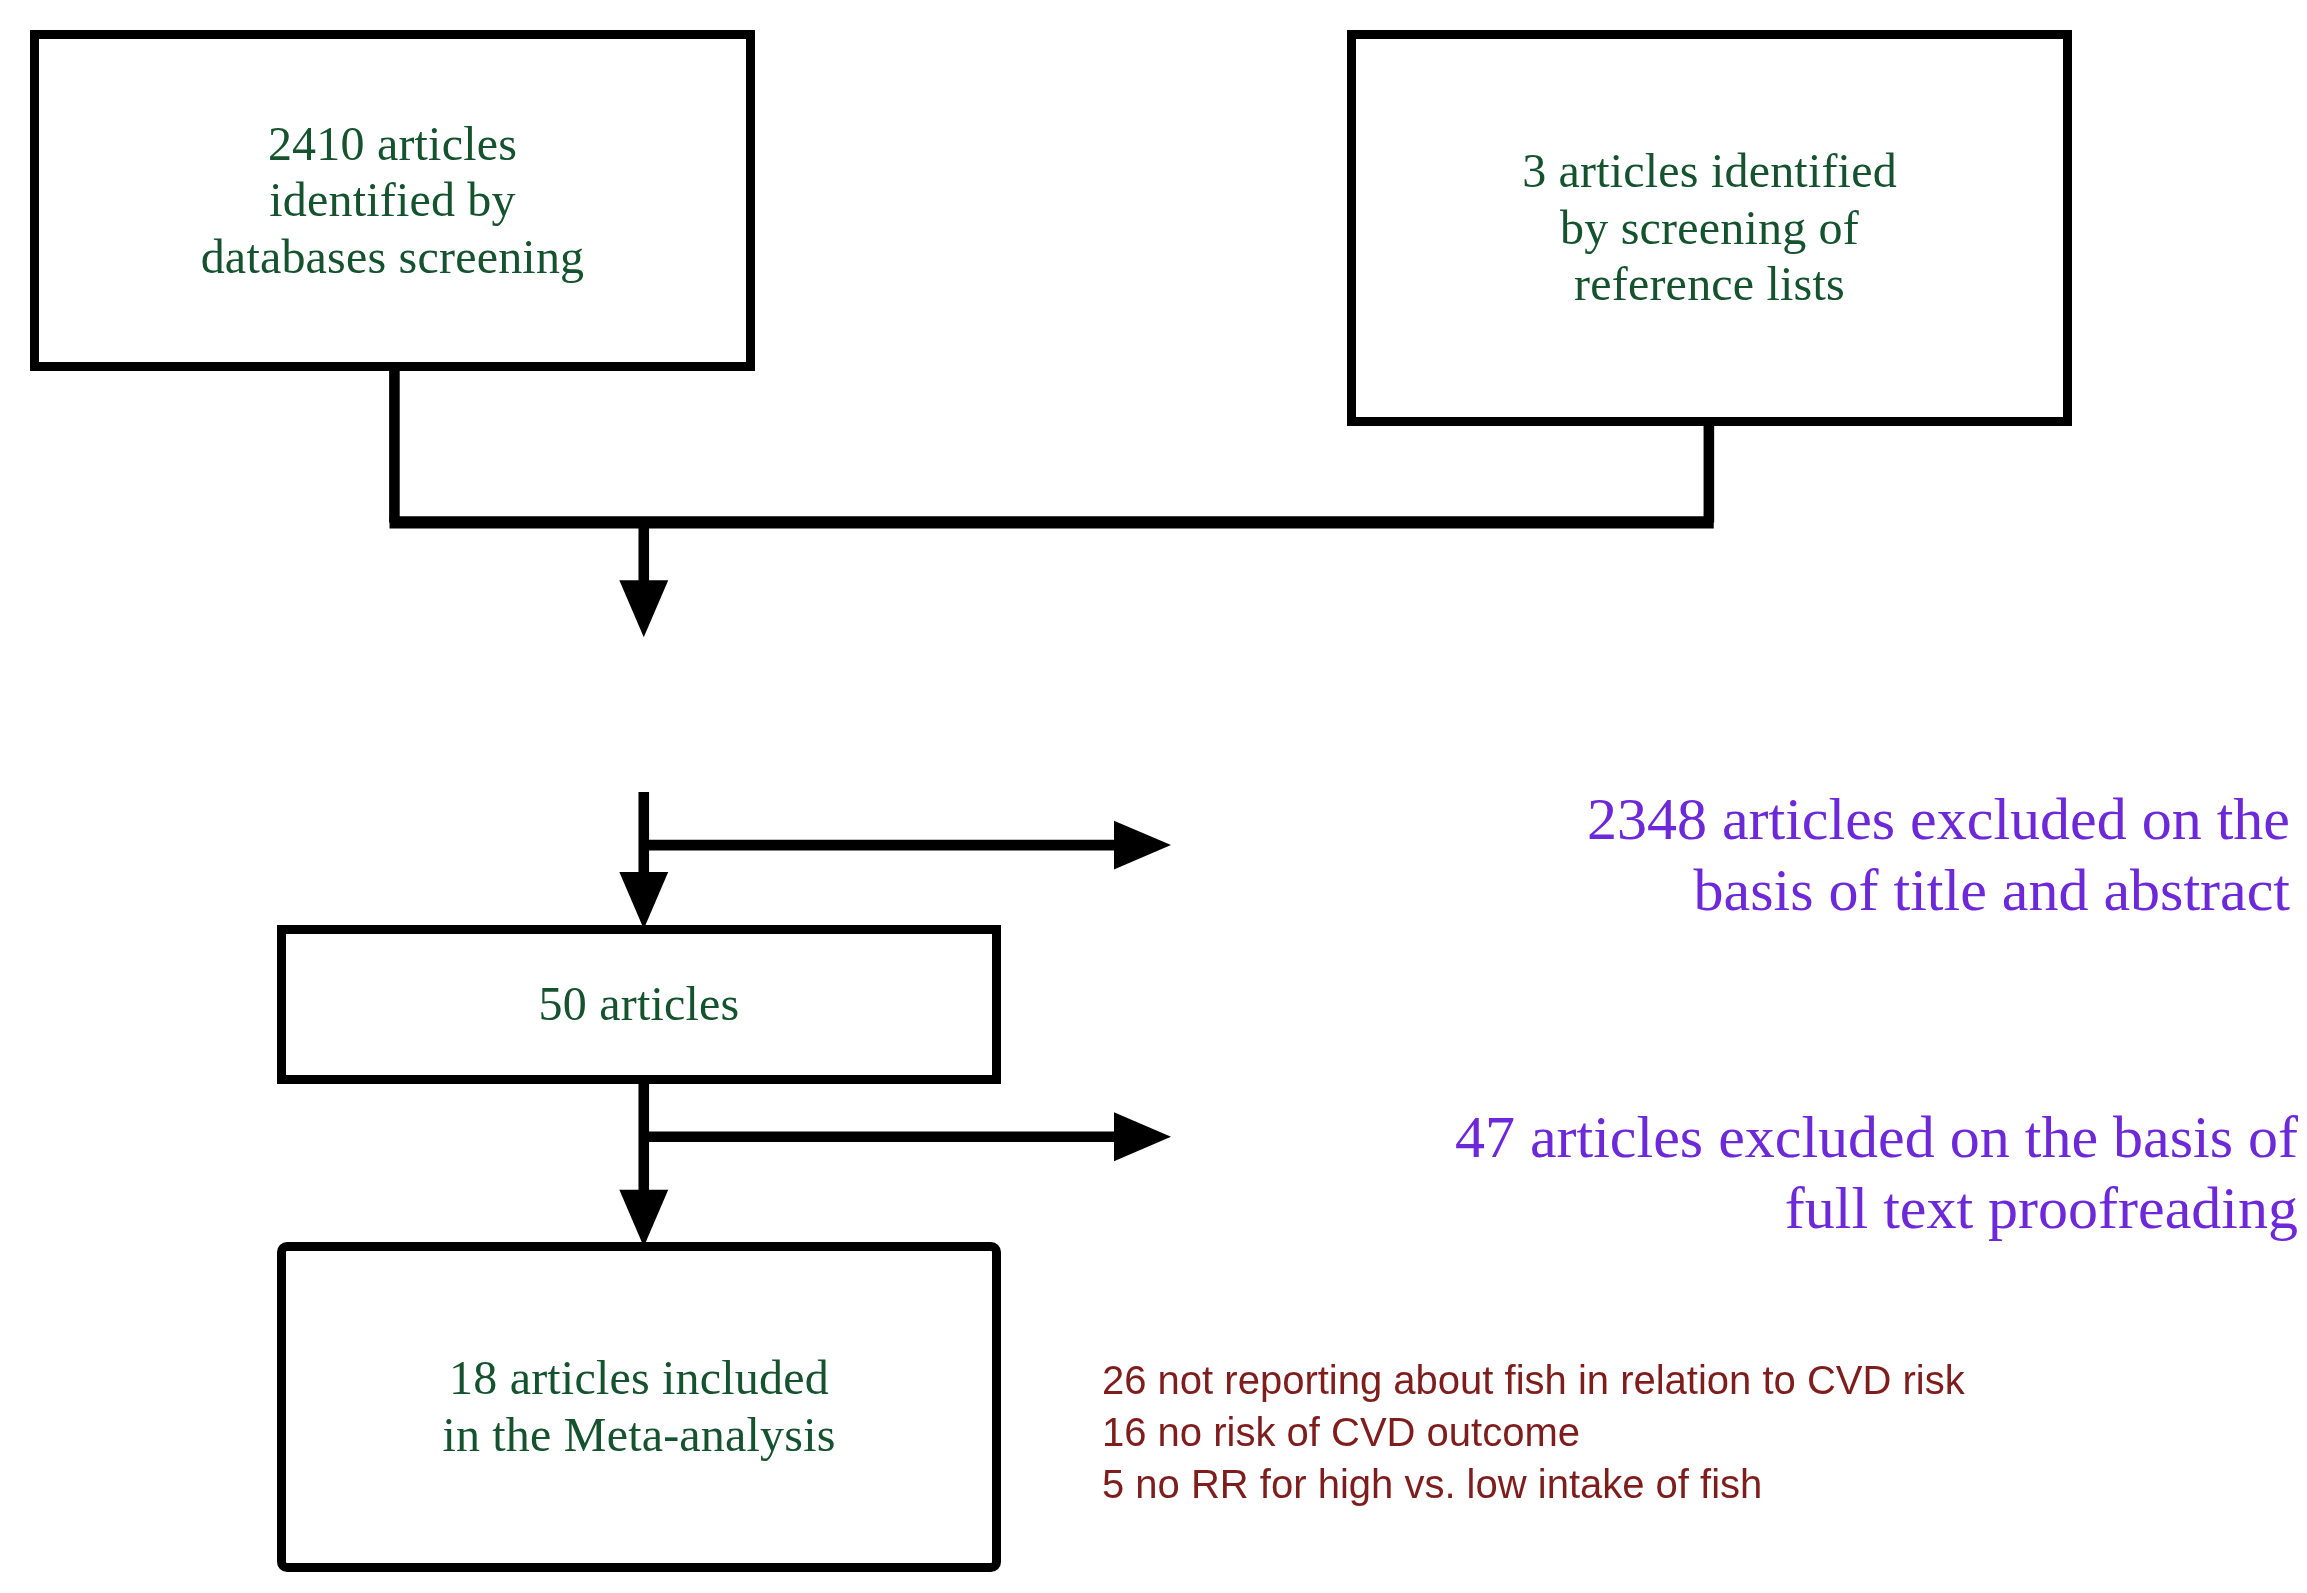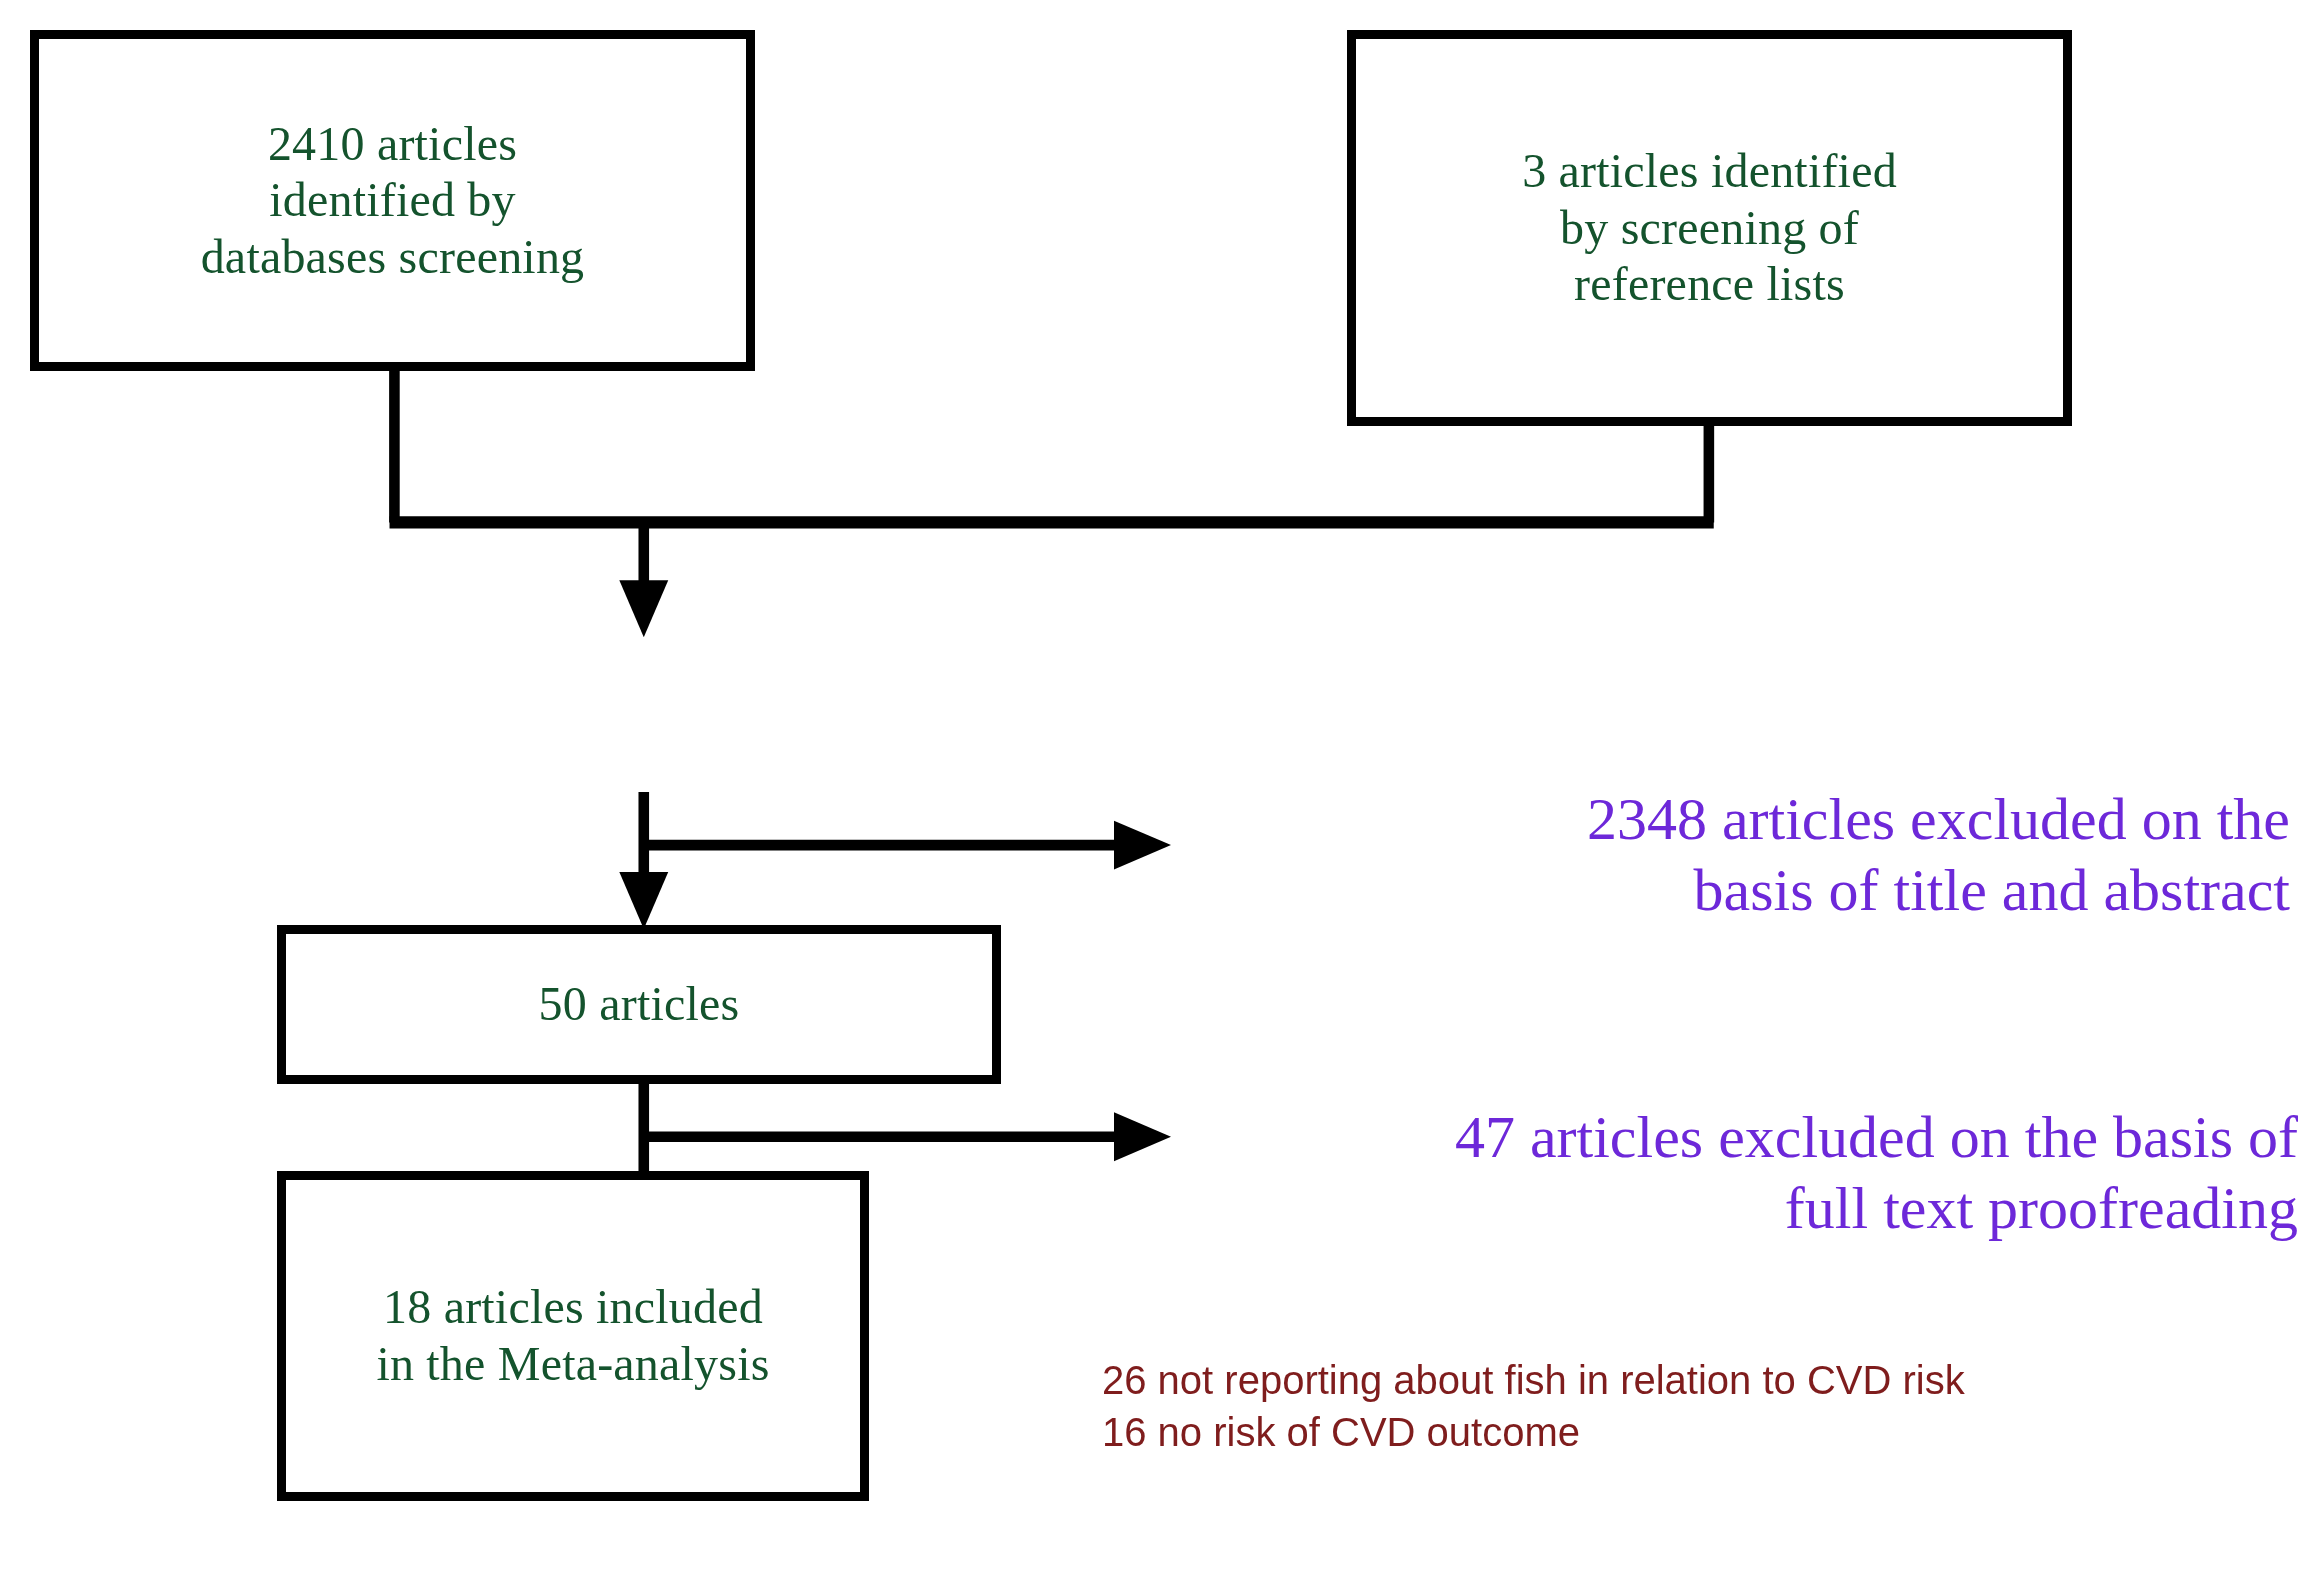--- a/index.html
+++ b/index.html
@@ -43,21 +43,21 @@
     color: #14532d;
     white-space: pre-line;
     letter-spacing: 0.2px;
     padding: 0 13px;
   }
   
   #node-databases   { left: 30px;   top: 30px;   width: 725px; height: 341px; }
   #node-references  { left: 1347px; top: 30px;   width: 725px; height: 396px; }
   #node-combined    { left: 275px;  top: 632px;  width: 725px; height: 161px; }
   #node-screened    { left: 277px;  top: 925px; width: 724px; height: 159px; }
-  #node-included    { left: 277px;  top: 1171px; width: 592px; height: 330px; }
+  #node-included    { left: 277px;  top: 1242px; width: 724px; height: 330px; border-radius: 10px; }
 
   
   .annotation {
     position: absolute;
     font-family: "Liberation Serif", "DejaVu Serif", serif;
     font-size: 60px;
     line-height: 1.18;
     color: #6d28d9;
     white-space: pre-line;
     z-index: 3;
@@ -144,16 +144,17 @@
 
   <div class="annotation" id="ann-excluded-title">2348 articles excluded  on the
 basis of title and abstract</div>
 
   <div class="annotation" id="ann-excluded-fulltext">47 articles excluded  on the basis of
 full text proofreading</div>
 
   <div id="reasons-list">
     <div class="reason-line">26 not reporting about fish in relation to CVD risk</div>
     <div class="reason-line">16 no risk of CVD outcome</div>
+    <div class="reason-line">5 no RR for high vs. low intake of fish</div>
   </div>
 
 </div>
 
 
 </body></html>

